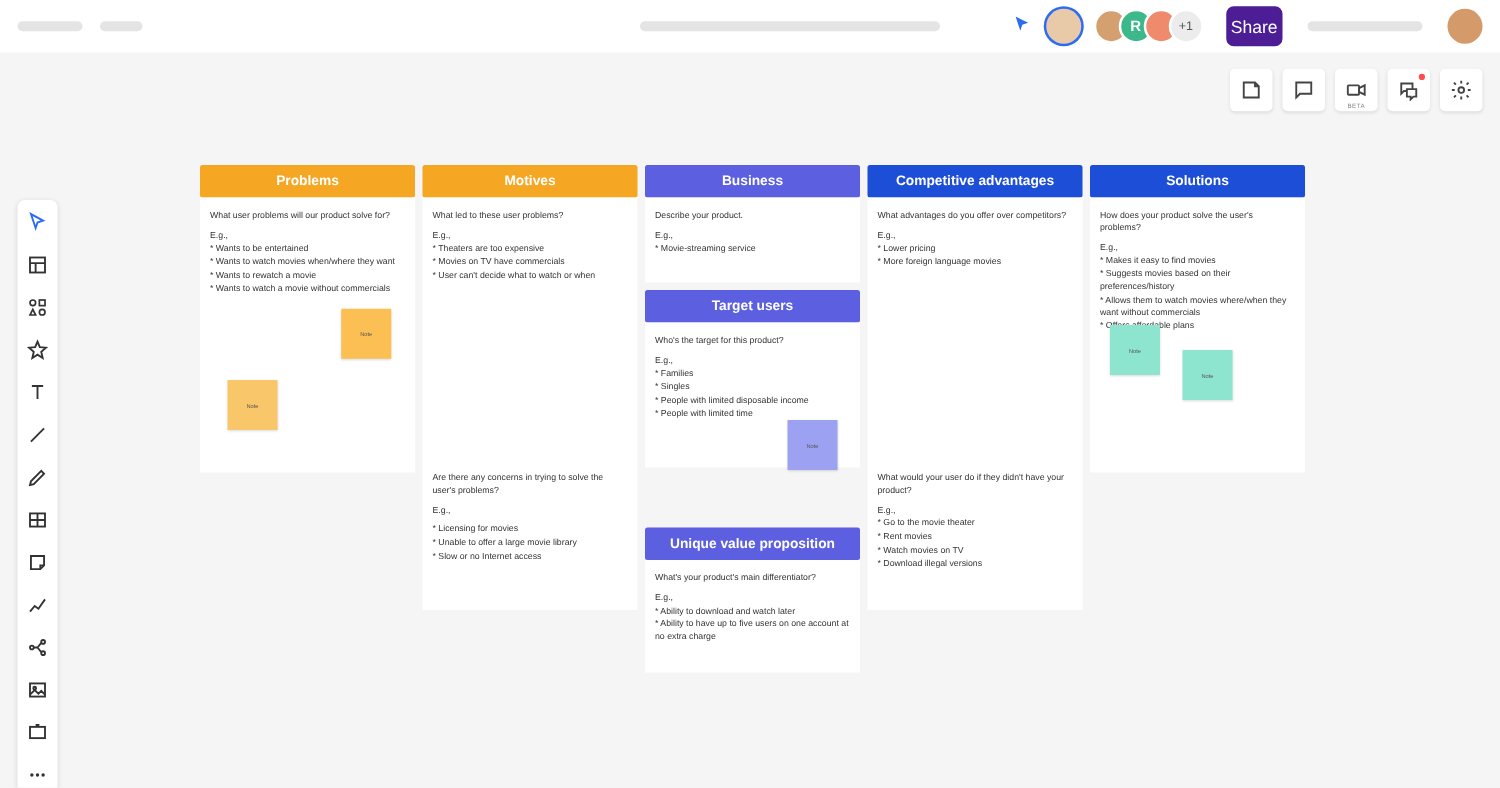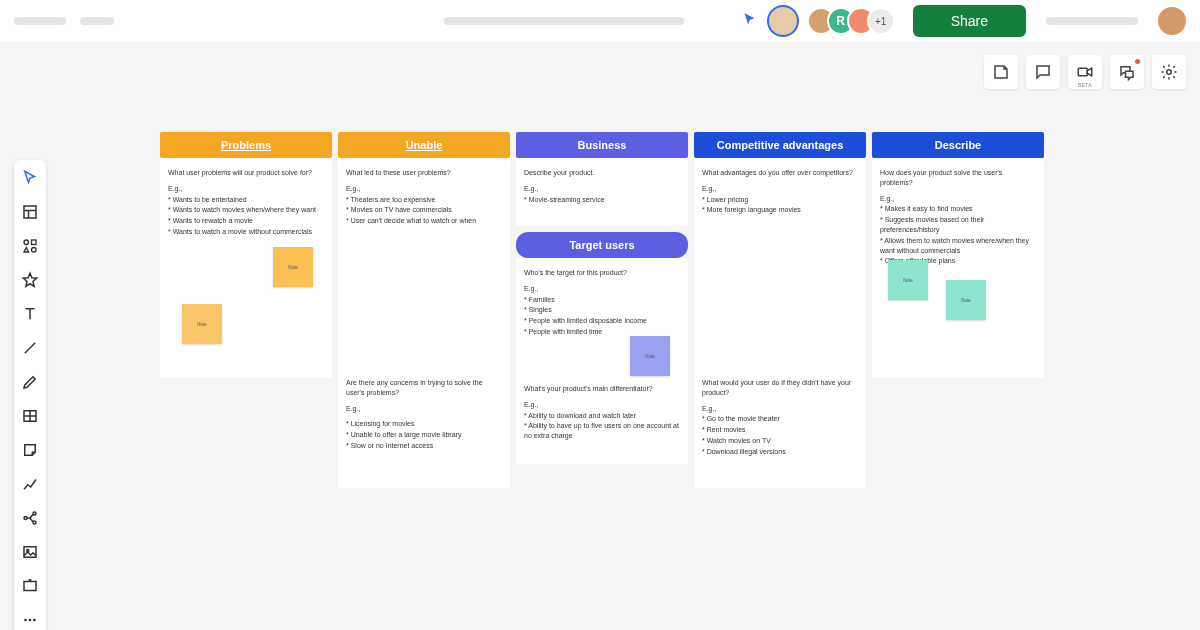--- a/index.html
+++ b/index.html
@@ -11,21 +11,21 @@
 .tb-ph { height: 8px; background: #e4e4e4; border-radius: 4px; }
 .tb-spacer { flex: 1; }
 .tb-center-ph { height: 8px; width: 240px; background: #e4e4e4; border-radius: 4px; margin-right: 48px; }
 .pointer-icon { color: #2c6cf5; font-size: 15px; }
 .avatar { width: 28px; height: 28px; border-radius: 50%; display: inline-block; }
 .avatar-ring { padding: 2px; border-radius: 50%; display: inline-flex; }
 .ring-blue { background: #2c6cf5; margin-right: 6px; }
 .avatars-stack { display: flex; }
 .avatars-stack .avatar, .avatars-stack .avatar-more { margin-left: -8px; border: 2px solid #fff; }
 .avatar-more { width: 28px; height: 28px; border-radius: 50%; background: #ececec; color: #555; font-size: 10px; display: flex; align-items: center; justify-content: center; font-weight: 500; }
-.share-btn { background: #15803d; color: #fff; border: none; border-radius: 6px; padding: 8px 38px; font-size: 14px; font-weight: 500; margin-left: 8px; cursor: pointer; }
+.share-btn { background: #4c1d95; color: #fff; border: none; border-radius: 6px; padding: 8px 4px; font-size: 14px; font-weight: 500; margin-left: 8px; cursor: pointer; }
 .tb-right-ph { height: 8px; width: 92px; background: #e4e4e4; border-radius: 4px; margin-left: 10px; }
 .avatar-self { margin-left: 10px; }
 
 
 .tr-toolbar { position: absolute; top: 55px; right: 14px; display: flex; gap: 8px; }
 .tr-btn { width: 34px; height: 34px; background: #fff; border-radius: 4px; box-shadow: 0 1px 3px rgba(0,0,0,0.1); display: flex; align-items: center; justify-content: center; color: #444; cursor: pointer; position: relative; }
 .tr-btn svg { width: 18px; height: 18px; }
 .badge-beta { position: absolute; bottom: 1px; left: 50%; transform: translateX(-50%); font-size: 5px; color: #888; letter-spacing: 0.3px; }
 .reddot { position: absolute; top: 4px; right: 4px; width: 5px; height: 5px; background: #ff4c4c; border-radius: 50%; }
 
@@ -34,24 +34,24 @@
 .sb-btn { width: 20px; height: 20px; display: flex; align-items: center; justify-content: center; color: #333; cursor: pointer; }
 .sb-btn svg { width: 18px; height: 18px; }
 .sb-btn.active { color: #2c6cf5; }
 
 
 .canvas { position: absolute; left: 160px; top: 132px; width: 884px; }
 .columns { display: flex; gap: 6px; }
 .col { width: 172px; position: relative; }
 .col-header { height: 26px; display: flex; align-items: center; justify-content: center; color: #fff; font-size: 11px; font-weight: 600; border-radius: 2px; }
 .col-body { background: #fff; padding: 10px 8px; font-size: 7px; color: #333; line-height: 1.4; min-height: 80px; }
-.bg-orange { background: #f5a623; text-decoration: underline; }
+.bg-orange { background: #f5a623; }
 .bg-purple { background: #5b5fe0; text-align: right; }
 .bg-teal { background: #1d4ed8; }
-.subhead { height: 26px; display: flex; align-items: center; justify-content: center; color: #fff; font-size: 11px; font-weight: 600; margin-top: 6px; border-radius: 12px; }
+.subhead { height: 26px; display: flex; align-items: center; justify-content: center; color: #fff; font-size: 11px; font-weight: 600; margin-top: 6px; border-radius: 2px; }
 .q { font-weight: 400; margin-bottom: 6px; }
 .eg { margin-bottom: 1px; }
 
 .sticky { position: absolute; width: 40px; height: 40px; display: flex; align-items: center; justify-content: center; font-size: 4.5px; color: #555; box-shadow: 0 1px 2px rgba(0,0,0,0.15); }
 .sticky-orange { background: #fbbf53; }
 .sticky-orange2 { background: #f9c66a; }
 .sticky-purple { background: #9da1f2; }
 .sticky-mint { background: #8de5cf; }
 </style>
 </head>
@@ -217,21 +217,21 @@
         <div class="q">What user problems will our product solve for?</div>
         <div class="eg">E.g.,</div>
         <div class="eg">* Wants to be entertained</div>
         <div class="eg">* Wants to watch movies when/where they want</div>
         <div class="eg">* Wants to rewatch a movie</div>
         <div class="eg">* Wants to watch a movie without commercials</div>
       </div>
     </div>
 
     <div class="col">
-      <div class="col-header bg-orange">Unable</div>
+      <div class="col-header bg-orange">Motives</div>
       <div class="col-body" style="min-height:210px">
         <div class="q">What led to these user problems?</div>
         <div class="eg">E.g.,</div>
         <div class="eg">* Theaters are too expensive</div>
         <div class="eg">* Movies on TV have commercials</div>
         <div class="eg">* User can't decide what to watch or when</div>
       </div>
       <div class="col-body" style="min-height:120px">
         <div class="q">Are there any concerns in trying to solve the user's problems?</div>
         <div class="eg">E.g.,</div>
@@ -251,20 +251,21 @@
       </div>
       <div class="subhead bg-purple">Target users</div>
       <div class="col-body" style="min-height:116px">
         <div class="q">Who's the target for this product?</div>
         <div class="eg">E.g.,</div>
         <div class="eg">* Families</div>
         <div class="eg">* Singles</div>
         <div class="eg">* People with limited disposable income</div>
         <div class="eg">* People with limited time</div>
       </div>
+      <div class="subhead bg-purple" style="margin-top:48px">Unique value proposition</div>
       <div class="col-body" style="min-height:90px">
         <div class="q">What's your product's main differentiator?</div>
         <div class="eg">E.g.,</div>
         <div class="eg">* Ability to download and watch later</div>
         <div class="eg">* Ability to have up to five users on one account at no extra charge</div>
       </div>
     </div>
 
     <div class="col">
       <div class="col-header bg-teal">Competitive advantages</div>
@@ -278,21 +279,21 @@
         <div class="q">What would your user do if they didn't have your product?</div>
         <div class="eg">E.g.,</div>
         <div class="eg">* Go to the movie theater</div>
         <div class="eg">* Rent movies</div>
         <div class="eg">* Watch movies on TV</div>
         <div class="eg">* Download illegal versions</div>
       </div>
     </div>
 
     <div class="col">
-      <div class="col-header bg-teal">Describe</div>
+      <div class="col-header bg-teal">Solutions</div>
       <div class="col-body" style="min-height:220px">
         <div class="q">How does your product solve the user's problems?</div>
         <div class="eg">E.g.,</div>
         <div class="eg">* Makes it easy to find movies</div>
         <div class="eg">* Suggests movies based on their preferences/history</div>
         <div class="eg">* Allows them to watch movies where/when they want without commercials</div>
         <div class="eg">* Offers affordable plans</div>
       </div>
     </div>
 

